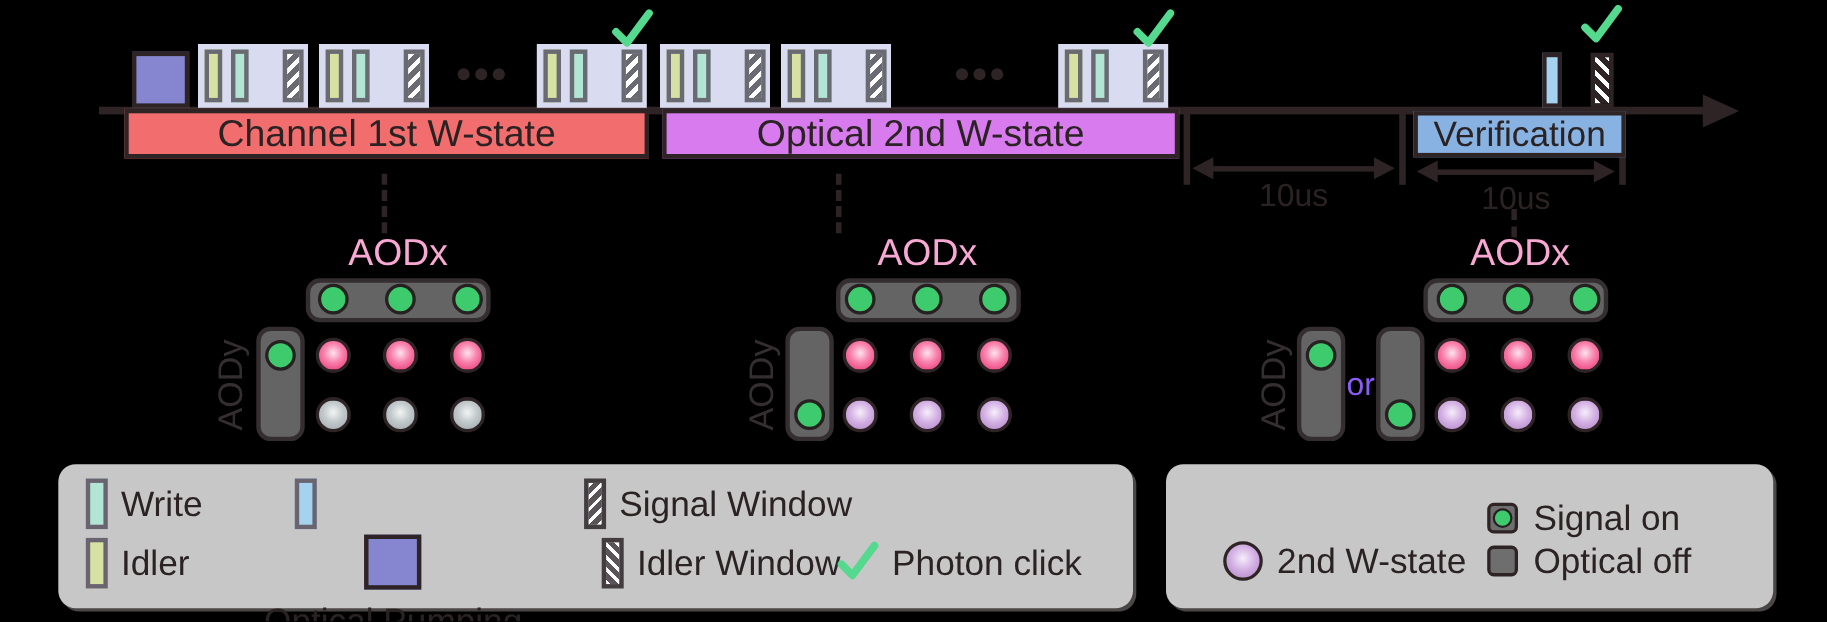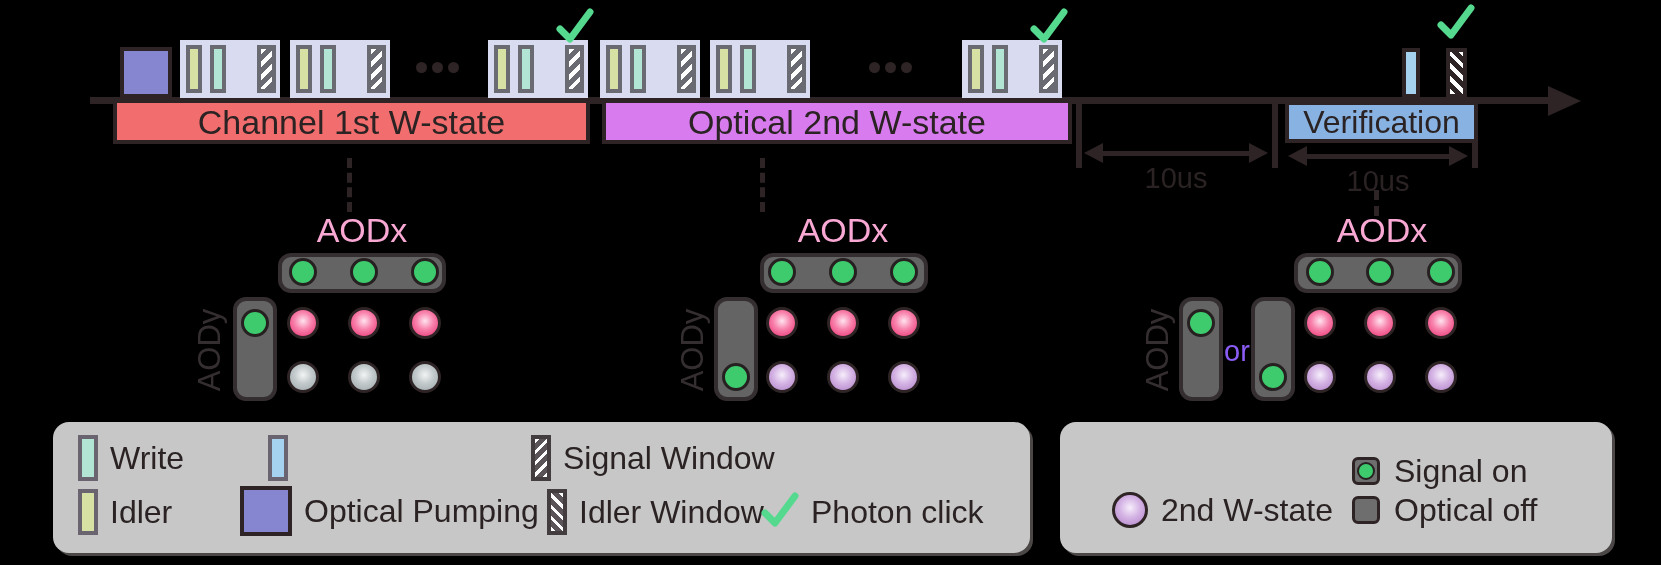--- a/index.html
+++ b/index.html
@@ -221,21 +221,21 @@
       <span class="sw sw-bar sw-det"></span>
     </div>
     <div class="leg-item" style="left:478px;top:13px;height:46px;">
       <span class="sw sw-bar sw-sig"></span>
       <span>Signal Window</span>
     </div>
     <div class="leg-item" style="left:25px;top:67px;height:46px;">
       <span class="sw sw-bar sw-clean"></span>
       <span>Idler</span>
     </div>
-    <div class="leg-item" style="left:187px;top:64px;height:50px;">
+    <div class="leg-item" style="left:187px;top:64px;height:50px;flex-direction:column;">
       <span class="sw sw-op"></span>
       <span>Optical Pumping</span>
     </div>
     <div class="leg-item" style="left:494px;top:67px;height:46px;">
       <span class="sw sw-bar sw-idl"></span>
       <span>Idler Window</span>
     </div>
     <div class="leg-item" style="left:708px;top:69px;height:42px;">
       <span class="sw" id="legend-check"><svg width="38" height="36" viewBox="0 0 38 36">
             <path d="M4 21 L14 31 L34 4" fill="none" stroke="#55d98e" stroke-width="7" stroke-linecap="round" stroke-linejoin="round"></path>

